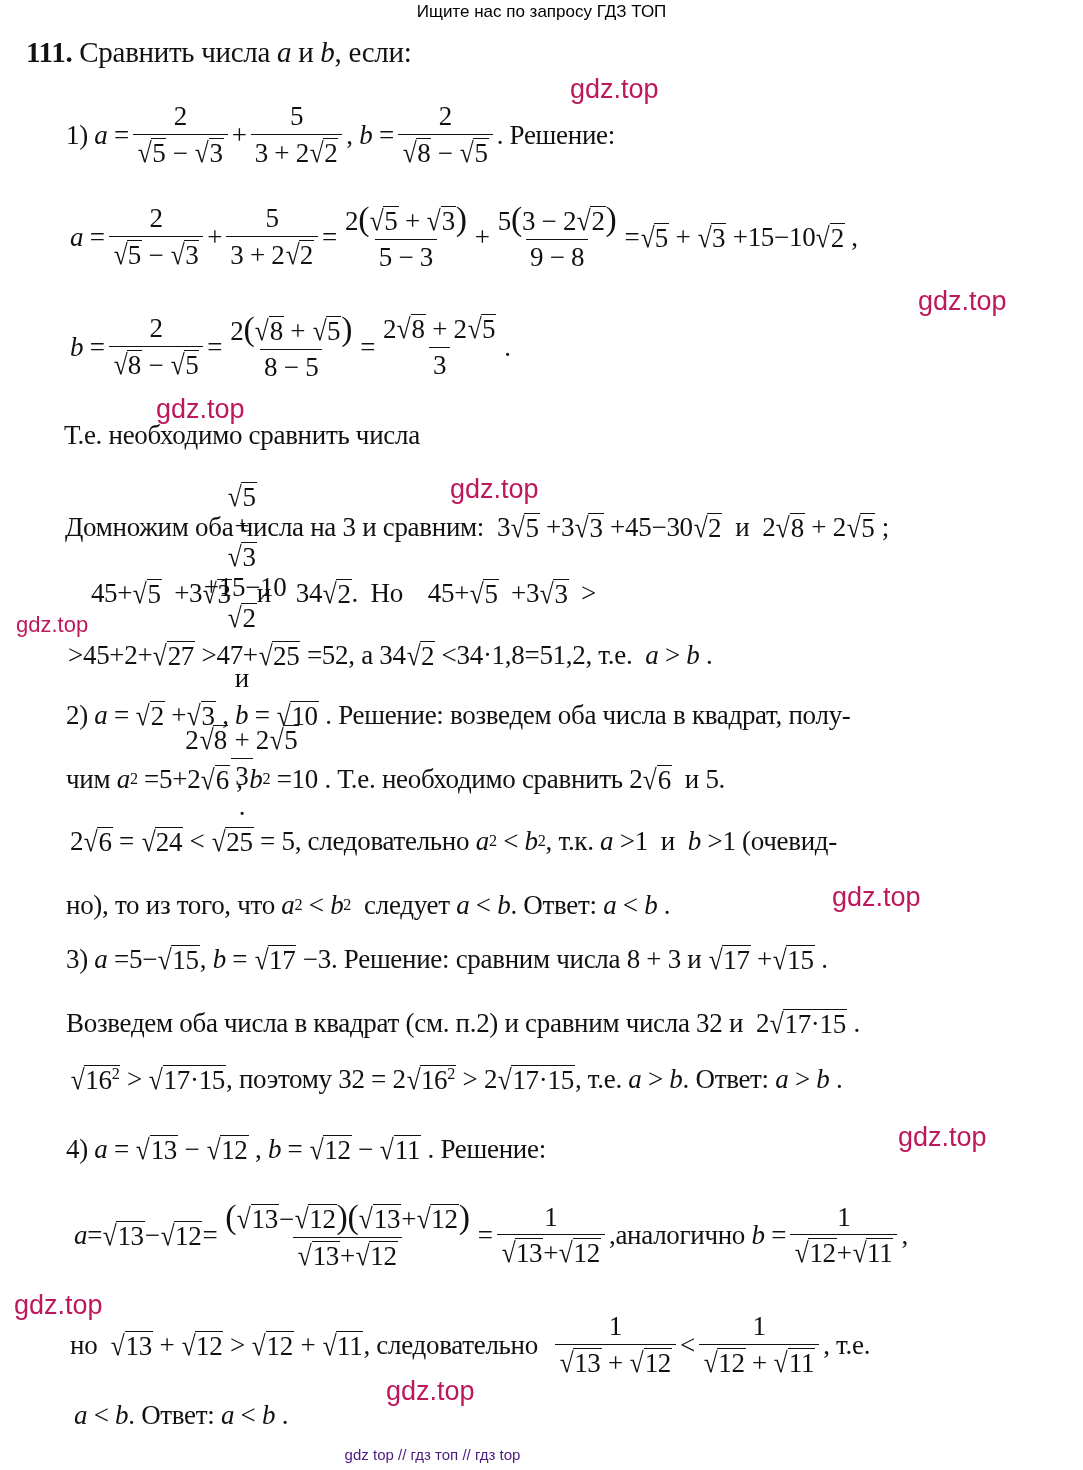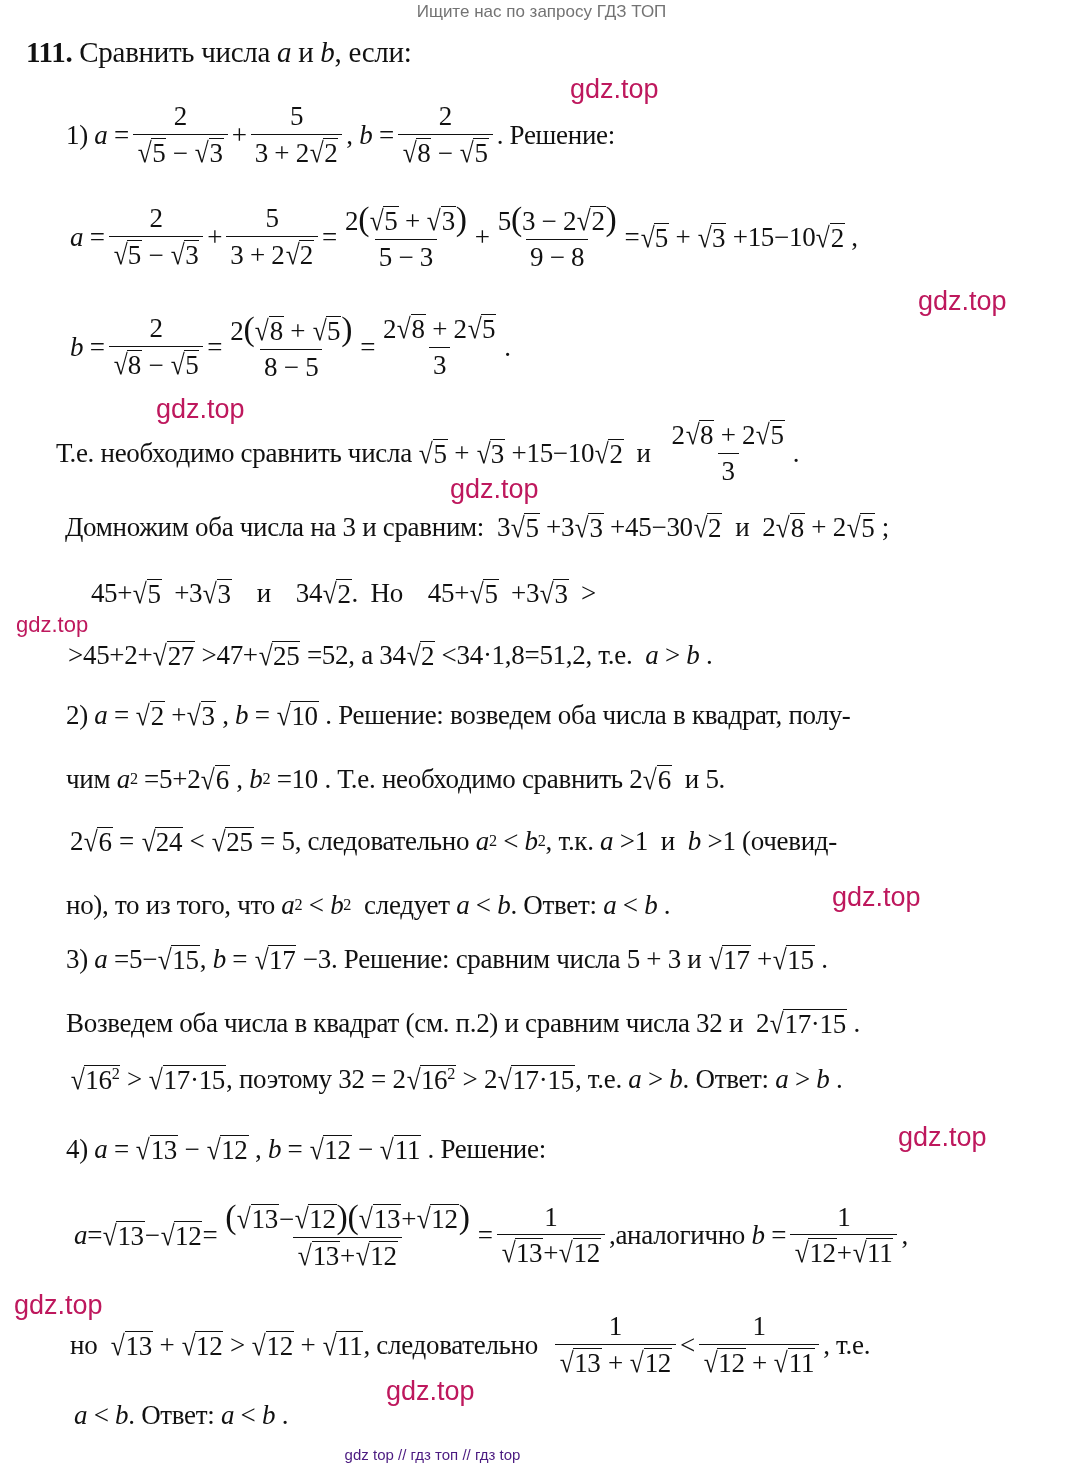--- a/index.html
+++ b/index.html
@@ -2,21 +2,21 @@
 <html><head>
 <meta charset="utf-8">
 <style>
   html, body { margin: 0; padding: 0; background: #ffffff; }
   body {
     width: 1083px; height: 1470px; position: relative; overflow: hidden;
     font-family: "Liberation Serif", serif; color: #111;
   }
   .abs { position: absolute; white-space: nowrap; text-align: center; }
   .topbanner { left: 0; width: 1083px; top: 2px; text-align: center;
-    font-family: "Liberation Sans", sans-serif; font-size: 17px; color: #737373; }
+    font-family: "Liberation Sans", sans-serif; font-size: 17px; color: #000000; }
   .footer { left: 0; width: 865px; top: 1446px; text-align: center;
     font-family: "Liberation Sans", sans-serif; font-size: 15px; color: #4b1a80; }
   .wm { font-family: "Liberation Sans", sans-serif; font-size: 27px; color: #be185d; }
   .line { font-size: 27px; letter-spacing: -0.3px; display: flex; align-items: center; }
   .title { font-size: 29px; }
   .title b { font-weight: bold; }
   i.v { font-style: italic; }
   .sq { display: inline-flex; align-items: flex-end; }
   .sq .rad { font-size: 1.05em; line-height: 1; transform: scaleX(0.9); margin-right: -1px; }
   .sq .rc { border-top: 1.6px solid #111; padding: 0 1px; line-height: 1.05; }
@@ -153,21 +153,21 @@
           <span class="rad">√</span>
           <span class="rc">8</span>
         </span> + 2<span class="sq">
           <span class="rad">√</span>
           <span class="rc">5</span>
         </span></span>
       <span class="den">3</span>
     </span>.
 </div>
 
-<div class="abs line" style="left:56px; top:420px;">
+<div class="abs line" style="left:64px; top:420px;flex-direction:column;">
   <span>Т.е. необходимо сравнить числа</span>&nbsp;
   <span class="sq">
       <span class="rad">√</span>
       <span class="rc">5</span>
     </span>&nbsp;+&nbsp;<span class="sq">
       <span class="rad">√</span>
       <span class="rc">3</span>
     </span>&nbsp;+15−10<span class="sq">
       <span class="rad">√</span>
       <span class="rc">2</span>
@@ -273,21 +273,21 @@
   <span>но), то из того, что</span>&nbsp;<i class="v">a</i><sup>2</sup>&nbsp;&lt;&nbsp;<i class="v">b</i><sup>2</sup>&nbsp;&nbsp;<span>следует</span>&nbsp;<i class="v">a</i>&nbsp;&lt;&nbsp;<i class="v">b</i><span>. Ответ:</span>&nbsp;<i class="v">a</i>&nbsp;&lt;&nbsp;<i class="v">b</i>&nbsp;.
 </div>
 
 <div class="abs line" style="left:66px; top:944px;">
   <span>3)</span>&nbsp;<i class="v">a</i>&nbsp;=5−<span class="sq">
       <span class="rad">√</span>
       <span class="rc">15</span>
     </span>,&nbsp;<i class="v">b</i>&nbsp;=&nbsp;<span class="sq">
       <span class="rad">√</span>
       <span class="rc">17</span>
-    </span>&nbsp;−3<span>. Решение: сравним числа 5 + 3 и</span>&nbsp;<span class="sq">
+    </span>&nbsp;−3<span>. Решение: сравним числа 8 + 3 и</span>&nbsp;<span class="sq">
       <span class="rad">√</span>
       <span class="rc">17</span>
     </span>&nbsp;+<span class="sq">
       <span class="rad">√</span>
       <span class="rc">15</span>
     </span>&nbsp;.
 </div>
 <div class="abs line" style="left:66px; top:1008px;">
   <span>Возведем оба числа в квадрат (см. п.2) и сравним числа 32 и</span>&nbsp;&nbsp;2<span class="sq">
       <span class="rad">√</span>

